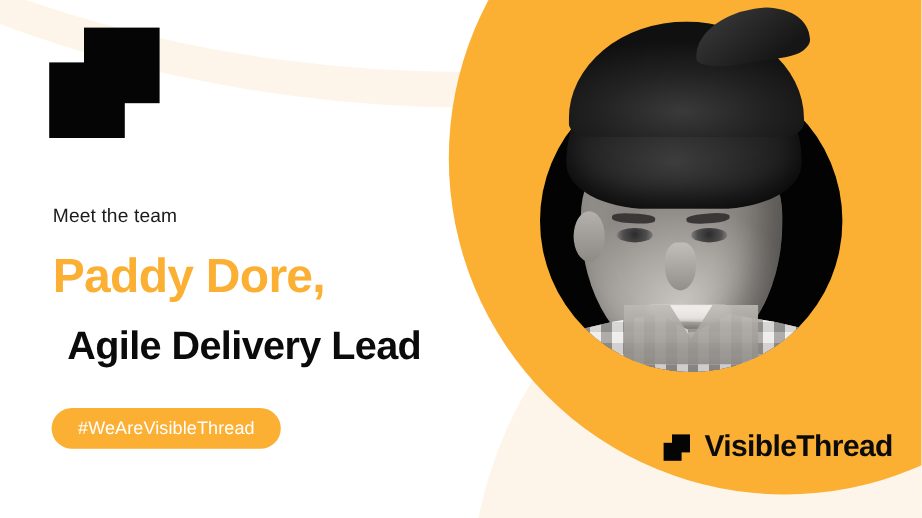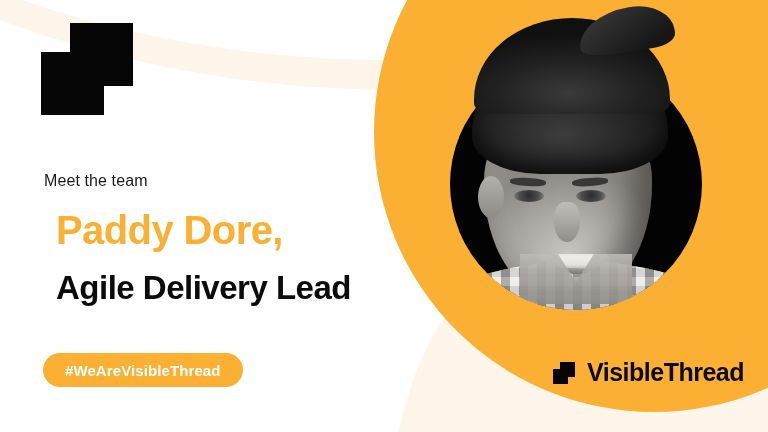--- a/index.html
+++ b/index.html
@@ -268,47 +268,47 @@
     color: #1b1b1b;
     letter-spacing: .1px;
     margin: 0 0 14px 0;
   }
   .name {
     font-size: 40px;
     line-height: 48px;
     font-weight: 700;
     color: #FBB034;
     letter-spacing: -0.6px;
-    margin: 12px;
+    margin: 0;
     white-space: nowrap;
   }
   .role {
     font-size: 33px;
     line-height: 44px;
     font-weight: 700;
     color: #0b0b0b;
     letter-spacing: -0.5px;
     margin: 12px;
     white-space: nowrap;
   }
 
   
   .hashtag {
     position: absolute;
     left: 43px;
-    top: 353px;
+    top: 340px;
     height: 34px;
     padding: 0 22px;
     display: flex;
     align-items: center;
     border-radius: 17px;
     background: #FBB034;
     color: #ffffff;
     font-size: 15px;
-    font-weight: 700;
+    font-weight: 400;
     letter-spacing: .1px;
   }
 
   
   .footer-brand {
     position: absolute;
     left: 553px;
     top: 360px;
     display: flex;
     align-items: center;

